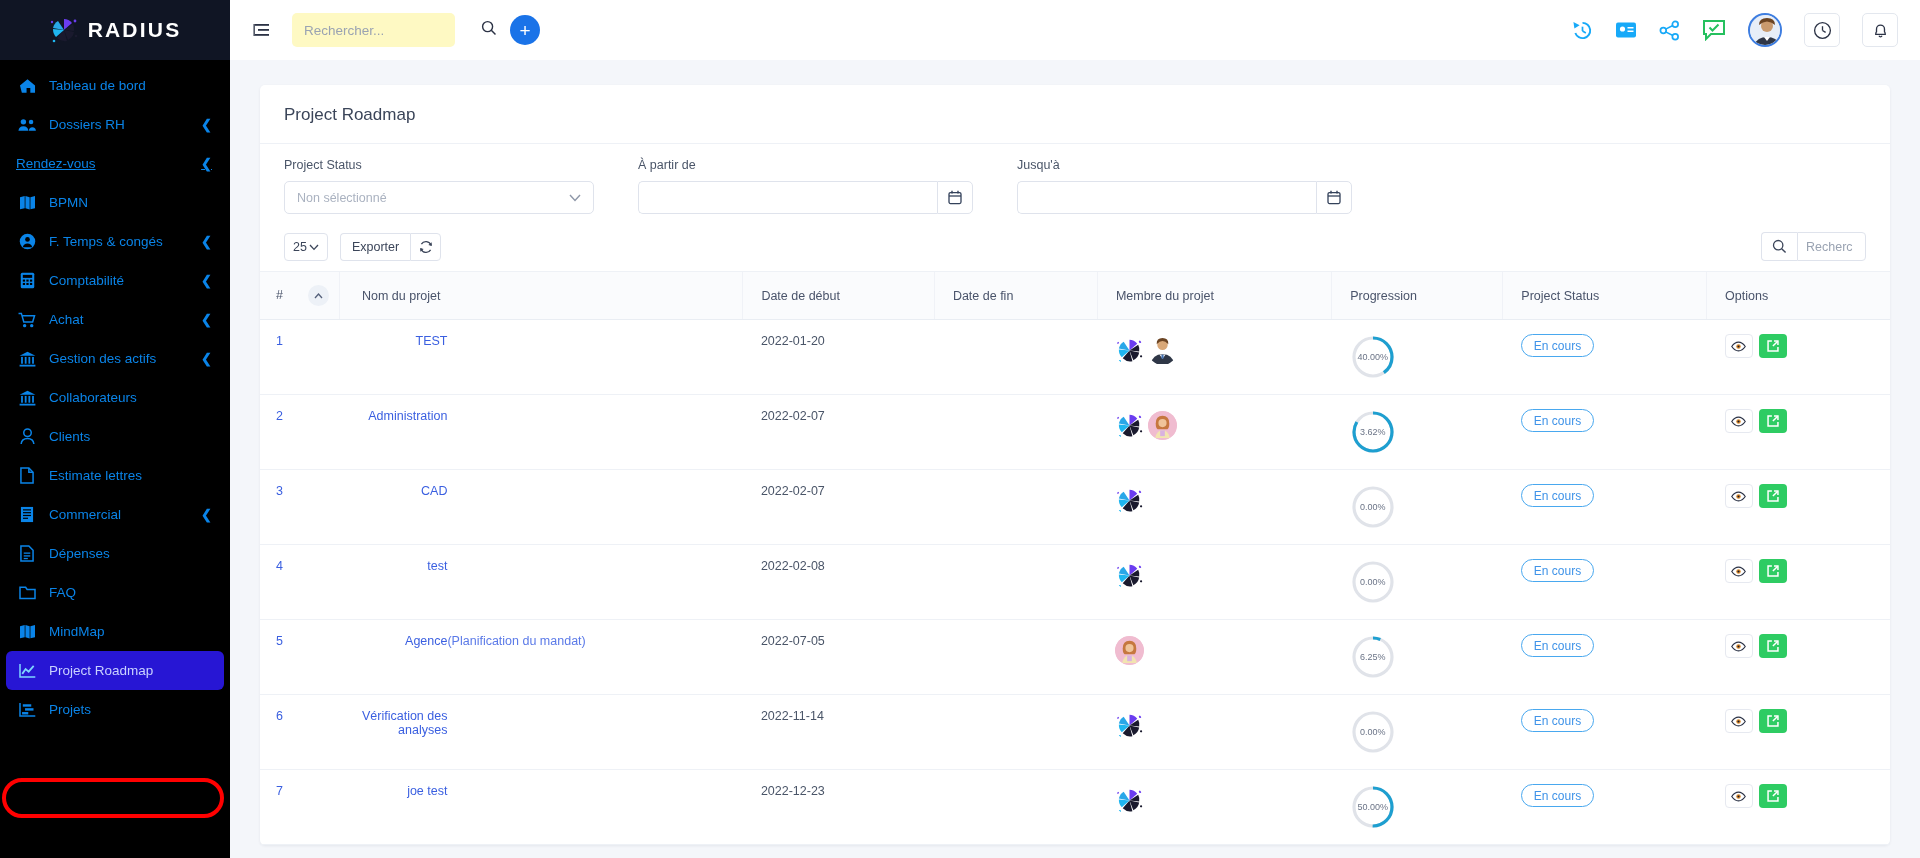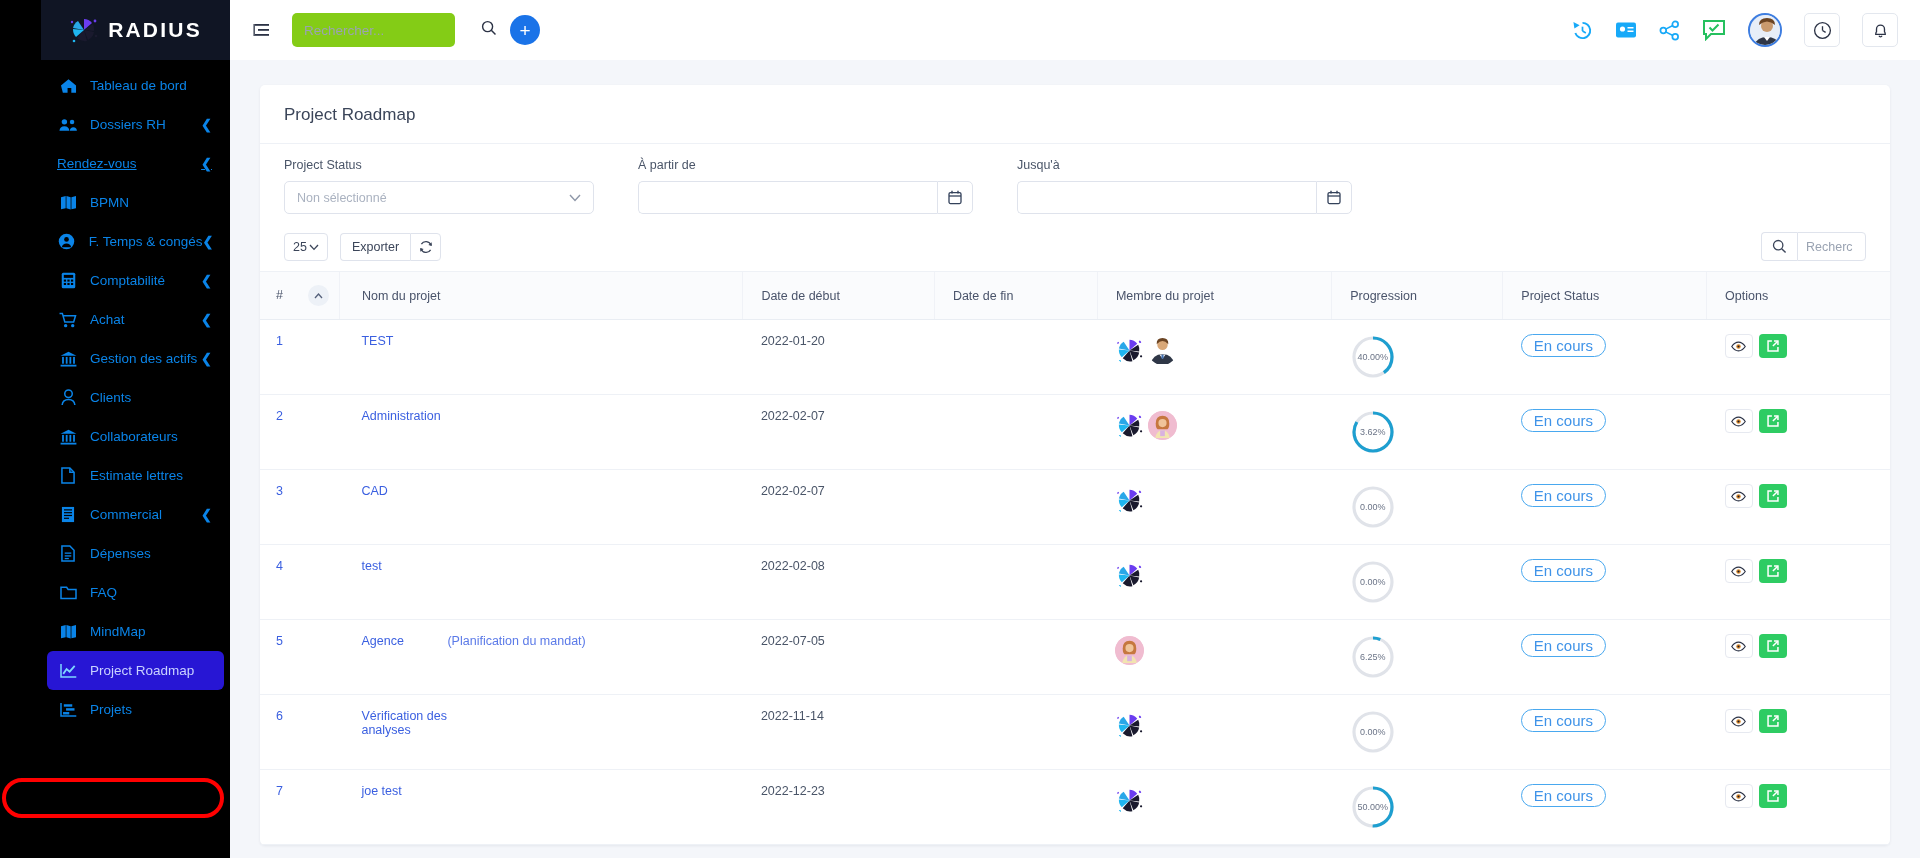--- a/index.html
+++ b/index.html
@@ -10,21 +10,20 @@
     overflow: hidden;
   }
   .app { display: flex; width: 1920px; height: 858px; }
 
   
   .sidebar {
     width: 230px; min-width: 230px; height: 858px;
     background: #000000;
     display: flex; flex-direction: column;
     overflow: hidden;
-    padding-left: 41px;
   }
   .brand {
     height: 60px; min-height: 60px;
     background: #101524;
     display: flex; align-items: center; justify-content: center;
     gap: 9px;
   }
   .brand-mark { width: 30px; height: 30px; position: relative; }
   .brand-name {
     color: #ffffff; font-size: 21px; font-weight: bold;
@@ -76,21 +75,21 @@
   .hamburger {
     width: 28px; height: 28px;
     display: flex; align-items: center; justify-content: center;
     cursor: pointer; margin-right: 16px;
   }
   .search-wrap {
     width: 200px; flex: 0 0 200px;
   }
   .topsearch {
     width: 163px; height: 34px;
-    background: #84cc16; border: none; border-radius: 5px;
+    background: #fef9c3; border: none; border-radius: 5px;
     display: flex; align-items: center; padding: 0 12px;
   }
   .topsearch input {
     flex: 1; border: none; outline: none; background: transparent;
     font-size: 13.5px; color: #4a5568; font-family: inherit;
   }
   .topsearch input::placeholder { color: #9aa3b2; }
   .plus-btn {
     width: 30px; height: 30px; border-radius: 50%;
     background: #1a73e8; color: #fff;
@@ -197,21 +196,21 @@
     margin-left: 22px; cursor: pointer; vertical-align: middle;
   }
   table.grid tbody td {
     font-size: 12.5px; color: #4a5568;
     padding: 14px 0 14px 0; border-bottom: 1px solid #eef1f6;
     vertical-align: top; height: 58px;
   }
   table.grid tbody td:first-child { padding-left: 16px; }
   .lnk { color: #3a5fe0; text-decoration: none; cursor: pointer; }
   .sub-lnk { color: #5b7ae8; }
-  .proj-cell { display: flex; }
+  .proj-cell { display: flex; text-align: right; }
   .proj-name { width: 86px; flex: 0 0 86px; }
   .members { display: flex; align-items: center; gap: 4px; padding-top: 2px; }
   .m-av {
     width: 29px; height: 29px; border-radius: 50%;
     display: flex; align-items: center; justify-content: center;
     position: relative; overflow: hidden; font-size: 17px;
   }
   .m-av.logo { background: transparent; }
   .m-av.pink { background: #f3c7d8; }
   .m-av.plain { background: transparent; }
@@ -219,21 +218,21 @@
   .ring-wrap { position: relative; width: 46px; height: 46px; }
   .ring-wrap svg { display: block; transform: rotate(-90deg); }
   .ring-txt {
     position: absolute; inset: 0; display: flex;
     align-items: center; justify-content: center;
     font-size: 9px; color: #6b7487;
   }
   .badge {
     display: inline-flex; align-items: center; justify-content: center;
     height: 23px; padding: 0 12px; border: 1px solid #49a8ef;
-    border-radius: 12px; color: #3f93e8; font-size: 15px;
+    border-radius: 12px; color: #3f93e8; font-size: 12px;
     background: #fff; cursor: pointer;
   }
   .opts { display: flex; align-items: center; gap: 6px; }
   .op-eye {
     width: 28px; height: 24px; border: 1px solid #e6e9f0; border-radius: 4px;
     background: #fff; display: flex; align-items: center; justify-content: center;
     cursor: pointer;
   }
   .op-go {
     width: 28px; height: 24px; border-radius: 4px;
@@ -348,39 +347,39 @@
               <rect x="10" y="6.3" width="1.9" height="7.2" fill="currentColor"></rect>
               <rect x="13.9" y="6.3" width="1.9" height="7.2" fill="currentColor"></rect>
               <rect x="0.6" y="14.6" width="16.8" height="1.9" fill="currentColor"></rect>
             </svg>
           </span>
           <span class="nav-label">Gestion des actifs</span>
           <span class="nav-caret">❮</span>
         </div>
         <div class="nav-item">
           <span class="nav-ico">
-            <svg width="15" height="17" viewBox="0 0 16 18">
-              <circle cx="8" cy="5" r="4" fill="none" stroke="currentColor" stroke-width="1.6"></circle>
-              <path d="M1.2 17 q0.6 -6 6.8 -6 q6.2 0 6.8 6" fill="none" stroke="currentColor" stroke-width="1.6"></path>
-            </svg>
-          </span>
-          <span class="nav-label">Clients</span>
-        </div>
-        <div class="nav-item">
-          <span class="nav-ico">
             <svg width="17" height="16" viewBox="0 0 18 17">
               <polygon points="9,0.8 17.4,5 0.6,5" fill="currentColor"></polygon>
               <rect x="2.2" y="6.3" width="1.9" height="7.2" fill="currentColor"></rect>
               <rect x="6.1" y="6.3" width="1.9" height="7.2" fill="currentColor"></rect>
               <rect x="10" y="6.3" width="1.9" height="7.2" fill="currentColor"></rect>
               <rect x="13.9" y="6.3" width="1.9" height="7.2" fill="currentColor"></rect>
               <rect x="0.6" y="14.6" width="16.8" height="1.9" fill="currentColor"></rect>
             </svg>
           </span>
           <span class="nav-label">Collaborateurs</span>
+        </div>
+        <div class="nav-item">
+          <span class="nav-ico">
+            <svg width="15" height="17" viewBox="0 0 16 18">
+              <circle cx="8" cy="5" r="4" fill="none" stroke="currentColor" stroke-width="1.6"></circle>
+              <path d="M1.2 17 q0.6 -6 6.8 -6 q6.2 0 6.8 6" fill="none" stroke="currentColor" stroke-width="1.6"></path>
+            </svg>
+          </span>
+          <span class="nav-label">Clients</span>
         </div>
         <div class="nav-item">
           <span class="nav-ico">
             <svg width="14" height="17" viewBox="0 0 15 18">
               <path d="M1 1 h8.5 L14 5.6 V17 H1 z" fill="none" stroke="currentColor" stroke-width="1.6"></path>
               <path d="M9.5 1 v4.6 H14" fill="none" stroke="currentColor" stroke-width="1.6"></path>
             </svg>
           </span>
           <span class="nav-label">Estimate lettres</span>
         </div>

